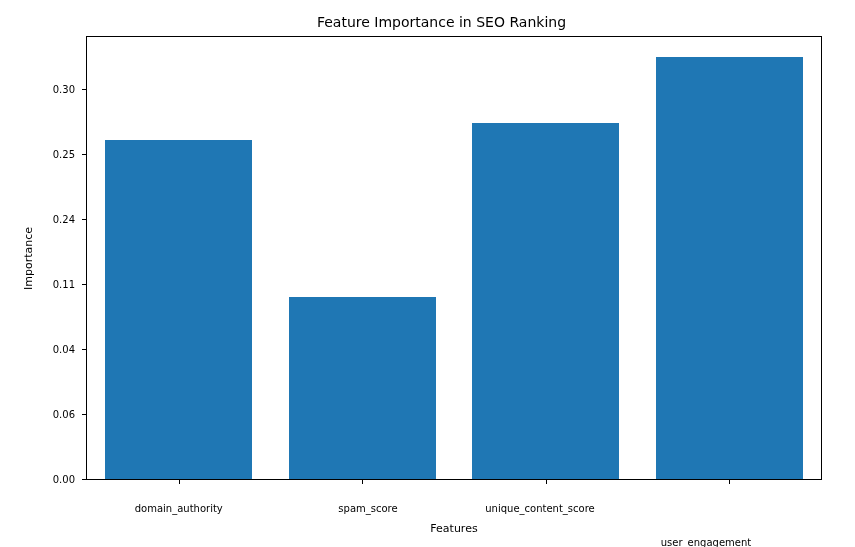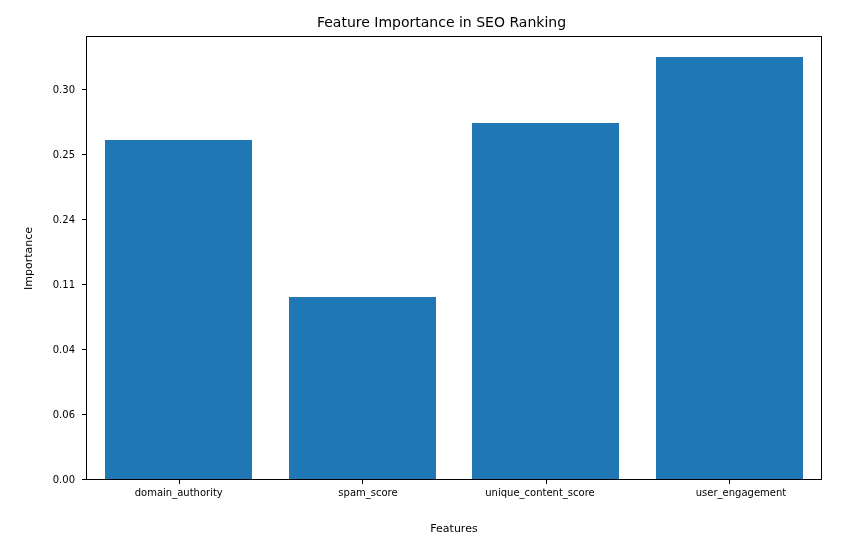--- a/index.html
+++ b/index.html
@@ -90,21 +90,21 @@
   .xtick-line {
     position: absolute;
     bottom: -5px;
     height: 5px;
     width: 1px;
     background: #000;
   }
   .xtick-label {
     position: absolute;
     top: 100%;
-    padding-top: 8px;
+    padding-top: 24px;
     transform: translateX(-50%);
     font-size: 10px;
     color: #000;
     white-space: nowrap;
   }
 </style>
 </head>
 <body>
 
 <div class="figure">
@@ -149,21 +149,21 @@
       <div class="bar" style="left: 201.85px; width: 146.8px; height: 182px; background: rgb(31, 119, 180);"></div>
       <div class="xtick-line" style="left: 275.25px;"></div>
       <div class="xtick-label" style="left: 281px;">spam_score</div>
 
       <div class="bar" style="left: 385.35px; width: 146.8px; height: 356.2px; background: rgb(31, 119, 180);"></div>
       <div class="xtick-line" style="left: 458.75px;"></div>
       <div class="xtick-label" style="left: 453px;">unique_content_score</div>
 
       <div class="bar" style="left: 568.85px; width: 146.8px; height: 422.5px; background: rgb(31, 119, 180);"></div>
       <div class="xtick-line" style="left: 642.25px;"></div>
-      <div class="xtick-label" style="left: 654px;">user_engagement</div>
+      <div class="xtick-label" style="left: 619px; margin-top: 34px;">user_engagement</div>
     </div>
 
   </div>
 
   <div class="xlabel">Features</div>
   <div class="ylabel">
     <span>Importance</span>
   </div>
 </div>
 

